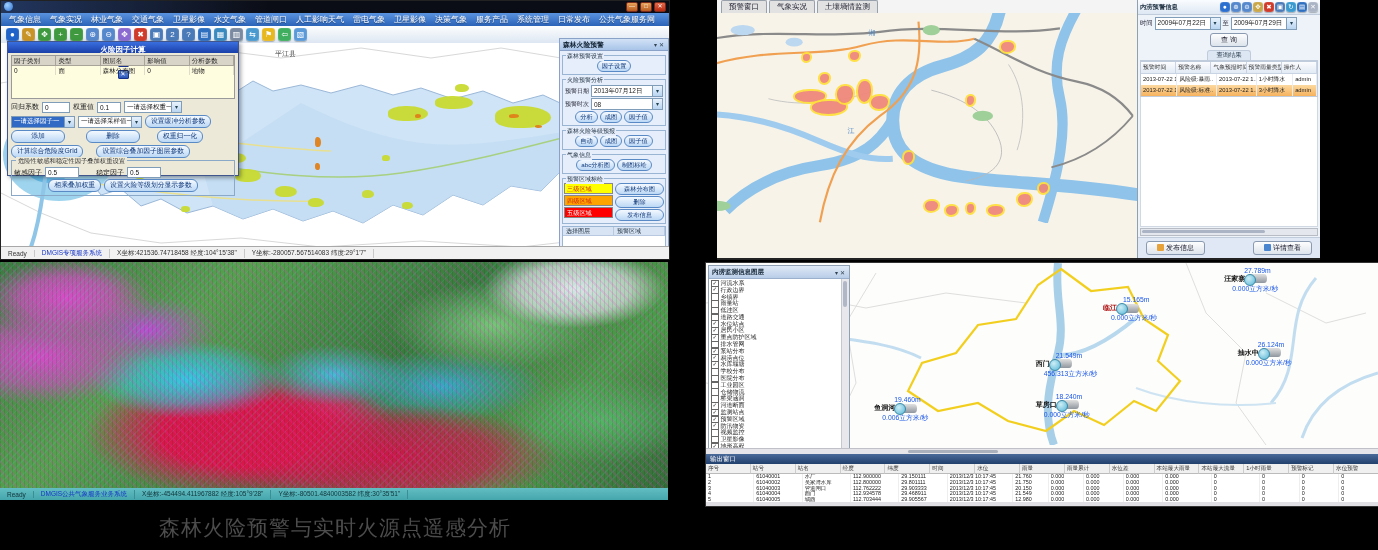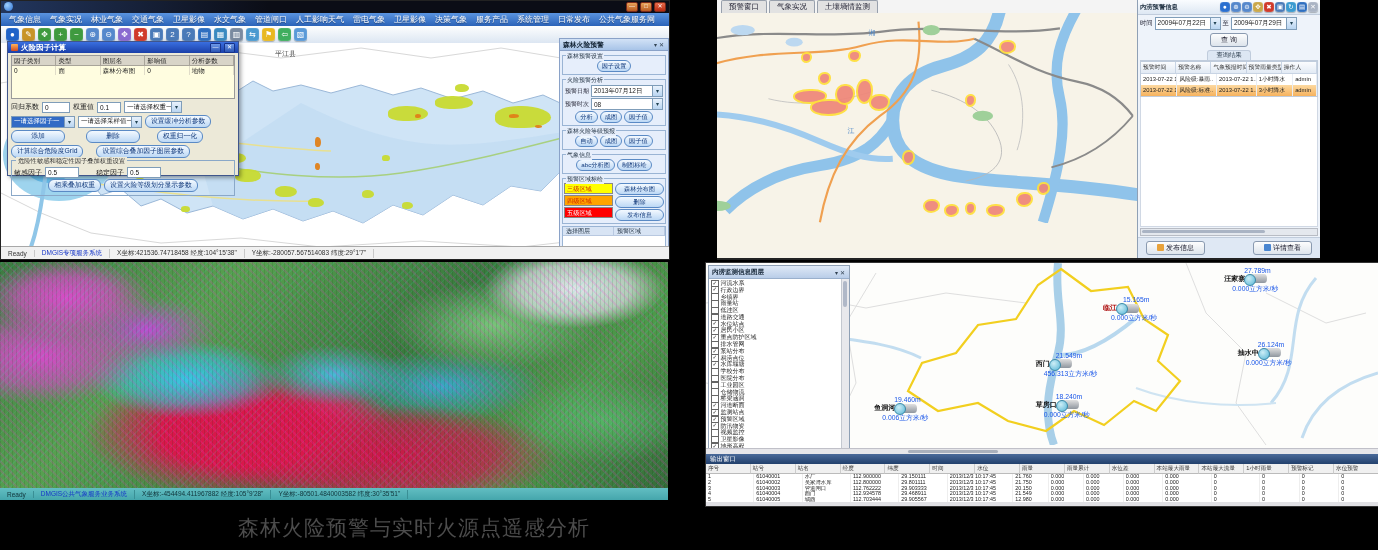--- a/index.html
+++ b/index.html
@@ -24,21 +24,21 @@
   .tl-map{position:absolute;left:0;top:42px;right:0;bottom:12px;background:#fff;}
   .tl-map svg{position:absolute;inset:0;}
   .maplabel{position:absolute;font-size:7px;color:#444;}
   .spot{position:absolute;border-radius:45% 55% 50% 40%;opacity:.95;}
   .tl-status{position:absolute;left:0;right:0;bottom:0;height:12px;background:#f1f1f1;border-top:1px solid #a8a8a8;display:flex;align-items:center;font-size:6.5px;color:#333;}
   .tl-status span{padding:0 7px;border-right:1px solid #c8c8c8;white-space:nowrap;}
   .sysname{color:#1535c8;}
 
   
   .dlg{position:absolute;left:6px;top:40px;width:230px;height:133px;background:#ece9d8;border:1px solid #40568c;box-shadow:2px 2px 4px rgba(0,0,0,.35);}
-  .dlg-title{height:11px;background:linear-gradient(#3a6fe0,#1a3fa8);display:flex;align-items:center;padding:0 3px;gap:3px;}
+  .dlg-title{height:11px;background:linear-gradient(#3a6fe0,#1a3fa8);display:flex;align-items:center;padding:0 3px;gap:3px;flex-direction:column;}
   .dlg-title .txt{color:#fff;font-size:7.5px;font-weight:bold;flex:1;white-space:nowrap;}
   .dlg-ico{width:7px;height:7px;background:linear-gradient(#ffb35a,#d04a20);border-radius:1px;}
   .dlg-btn{width:9px;height:8px;border-radius:1px;font-size:6px;line-height:7px;text-align:center;color:#fff;background:linear-gradient(#6f9ae8,#2a54b4);border:1px solid #16328a;}
   .dtbl{margin:2px 3px 0 3px;border:1px solid #9a9a9a;background:#fffde0;height:42px;overflow:hidden;}
   .dtr{display:flex;}
   .dth{background:#d8d4c8;border-right:1px solid #a8a49a;border-bottom:1px solid #a8a49a;font-size:6.5px;color:#222;padding:0 2px;height:9px;line-height:9px;white-space:nowrap;overflow:hidden;}
   .dtd{border-right:1px solid #e0dcc8;font-size:6.5px;color:#222;padding:0 2px;height:9px;line-height:9px;white-space:nowrap;overflow:hidden;}
   .frow{display:flex;align-items:center;gap:3px;margin:2px 3px;font-size:7px;color:#222;white-space:nowrap;}
   .inp{background:#fff;border:1px solid #7f9db9;height:9px;font-size:6.5px;line-height:9px;padding:0 2px;color:#111;}
   .dd{background:#fff;border:1px solid #7f9db9;height:10px;display:flex;align-items:center;font-size:6.5px;color:#222;}
@@ -145,21 +145,21 @@
   .br-scroll::before{content:"";position:absolute;left:30%;top:1px;width:90px;height:3px;background:#aab0bc;border-radius:2px;}
   .ow-title{position:absolute;left:0;right:0;top:191px;height:10px;background:linear-gradient(#4a6a9a,#22406c);color:#fff;font-size:6.5px;line-height:10px;padding-left:4px;}
   .otbl{position:absolute;left:0;right:0;top:201px;bottom:4px;background:#fff;overflow:hidden;}
   .otr{display:flex;}
   .oth{background:#f0f0f0;border-right:1px solid #ccc;border-bottom:1px solid #bbb;font-size:5.6px;color:#333;height:9px;line-height:9px;padding:0 2px;white-space:nowrap;overflow:hidden;}
   .otd{border-right:1px solid #eee;font-size:5.4px;color:#222;height:5.8px;line-height:5.8px;padding:0 2px;white-space:nowrap;overflow:hidden;}
   .br-bscroll{position:absolute;left:0;right:0;bottom:0;height:4px;background:#e0e0e4;}
 
   
   .caption{position:absolute;color:#4c4c4c;font-size:21px;letter-spacing:1px;font-weight:500;text-align:center;white-space:nowrap;}
-  .cap-l{left:80px;top:514px;width:510px;text-align:right;}
+  .cap-l{left:80px;top:514px;width:510px;}
   .cap-r{left:930px;top:514px;width:240px;}
 </style>
 </head>
 <body>
 
 <div id="canvas">
 
   <div class="q q-tl">
     <div class="tl-titlebar">
       <span class="tl-orb"></span>

